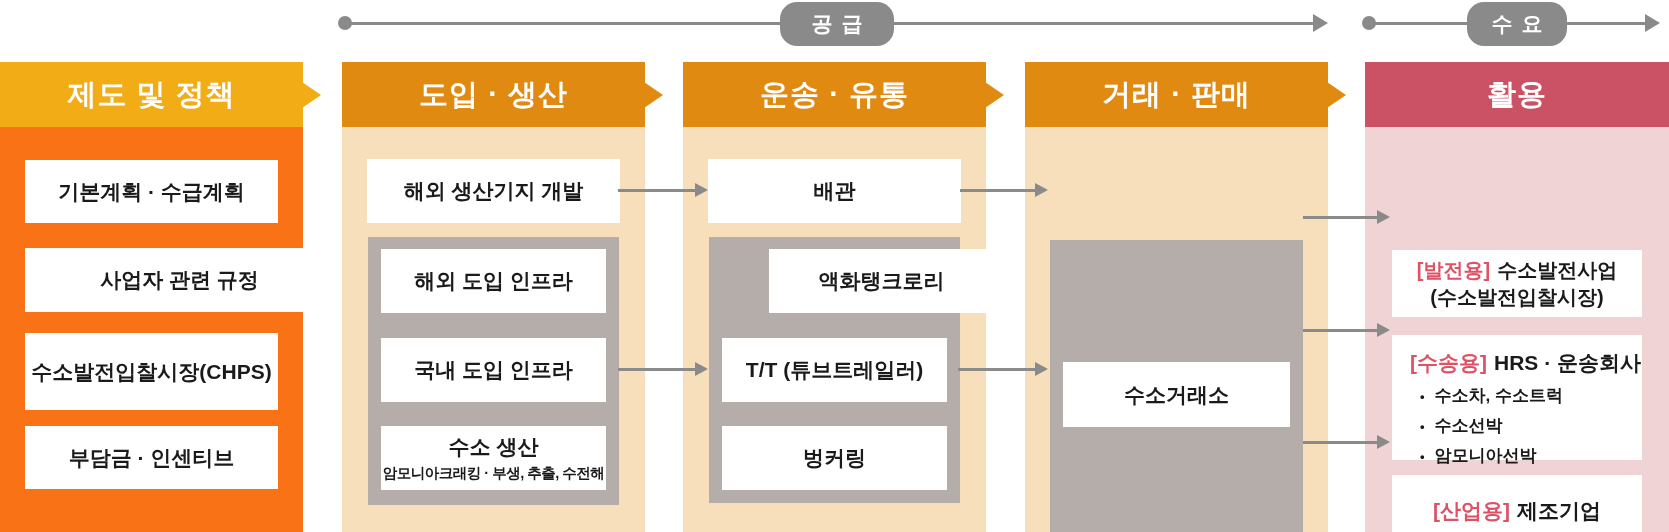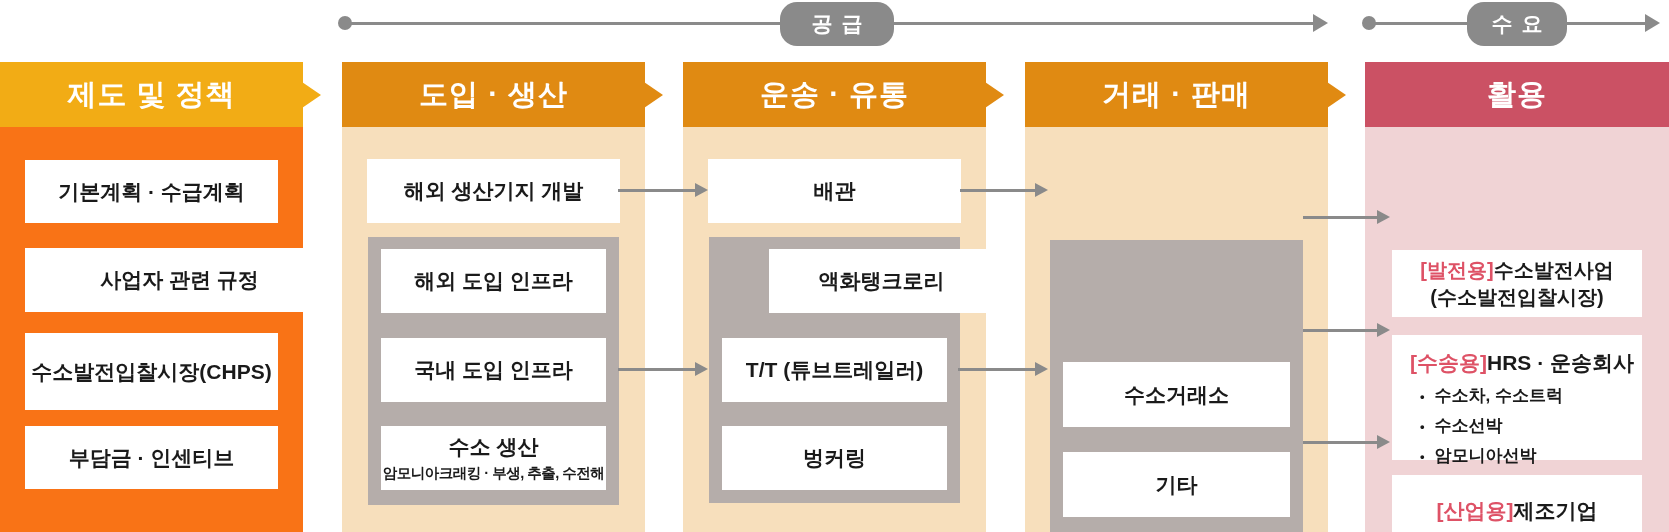--- a/index.html
+++ b/index.html
@@ -27,21 +27,21 @@
   .body{position:absolute;top:65px;left:0;right:0;bottom:0;}
   .body-cream1{background:#f97316;}
   .body-cream2{background:#F7DFBC;}
   .body-pink{background:#F0D3D5;}
 
   .wbox{position:absolute;background:#fff;display:flex;align-items:center;justify-content:center;
         font-weight:bold;font-size:21px;color:#1a1a1a;text-align:center;flex-direction:column;}
   .graybox{position:absolute;background:#B5ADAA;}
   .sub{font-size:14.5px;font-weight:bold;margin-top:3px;letter-spacing:-0.5px;}
   .red{color:#DE5266;}
-  .row{display:flex;align-items:flex-end;justify-content:center;}
+  .row{display:flex;gap:7px;align-items:flex-end;justify-content:center;}
 
   
   .u-head{font-size:21px;font-weight:bold;color:#1a1a1a;}
   .u-box2{align-items:flex-start;justify-content:flex-start;padding:14px 0 0 18px;box-sizing:border-box;}
   .bullet{display:flex;gap:10px;align-items:baseline;font-size:17px;font-weight:bold;color:#1a1a1a;
           margin:7px 0 0 10px;}
   .bullet .mark{font-size:13px;}
 
   
   .harrow{position:absolute;height:3px;background:#8A8A8A;}
@@ -108,21 +108,20 @@
   </section>
 
   <section class="col" style="left:1025px;width:303px;">
     <header class="hdr hdr-orange">
       <span>거래 · 판매</span>
       <span class="chev chev-orange"></span>
     </header>
     <div class="body body-cream2">
       <div class="graybox" style="left:25px;top:113px;width:253px;height:310px;">
         <div class="wbox" style="left:13px;top:122px;width:227px;height:65px;">수소거래소</div>
-        <div class="wbox" style="left:13px;top:212px;width:227px;height:65px;">기타</div>
       </div>
     </div>
   </section>
 
   <section class="col" style="left:1365px;width:304px;">
     <header class="hdr hdr-red">
       <span>활용</span>
     </header>
     <div class="body body-pink">
       <div class="wbox" style="left:27px;top:123px;width:250px;height:67px;font-size:20px;">

